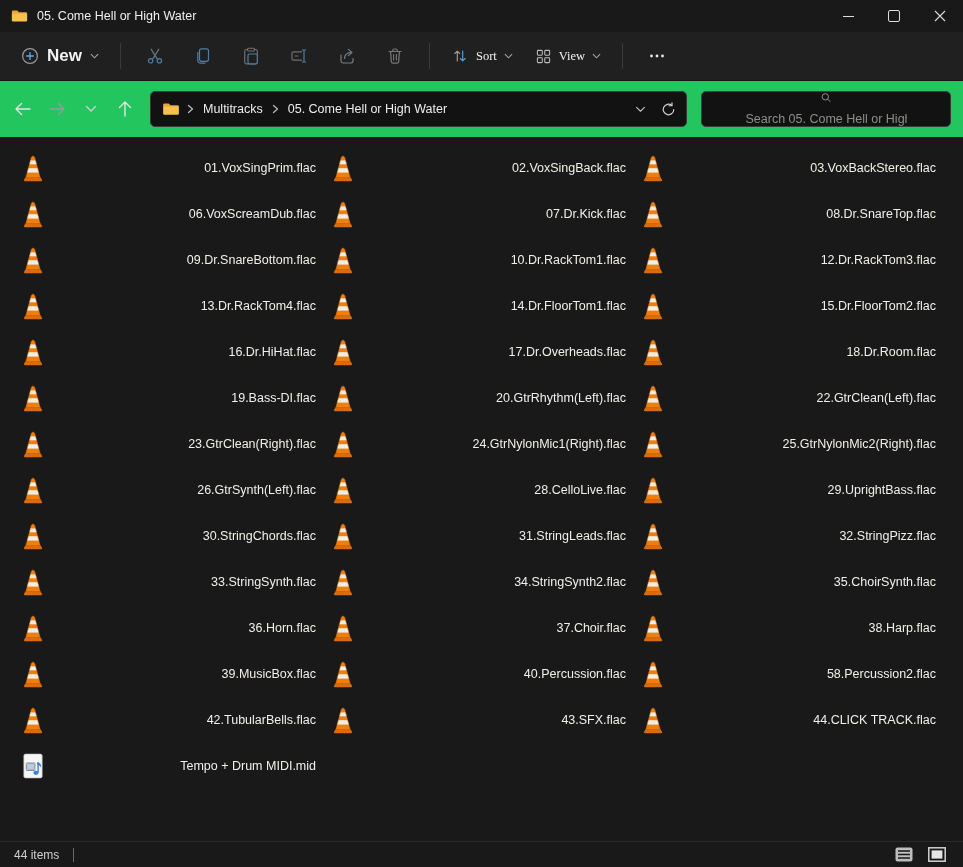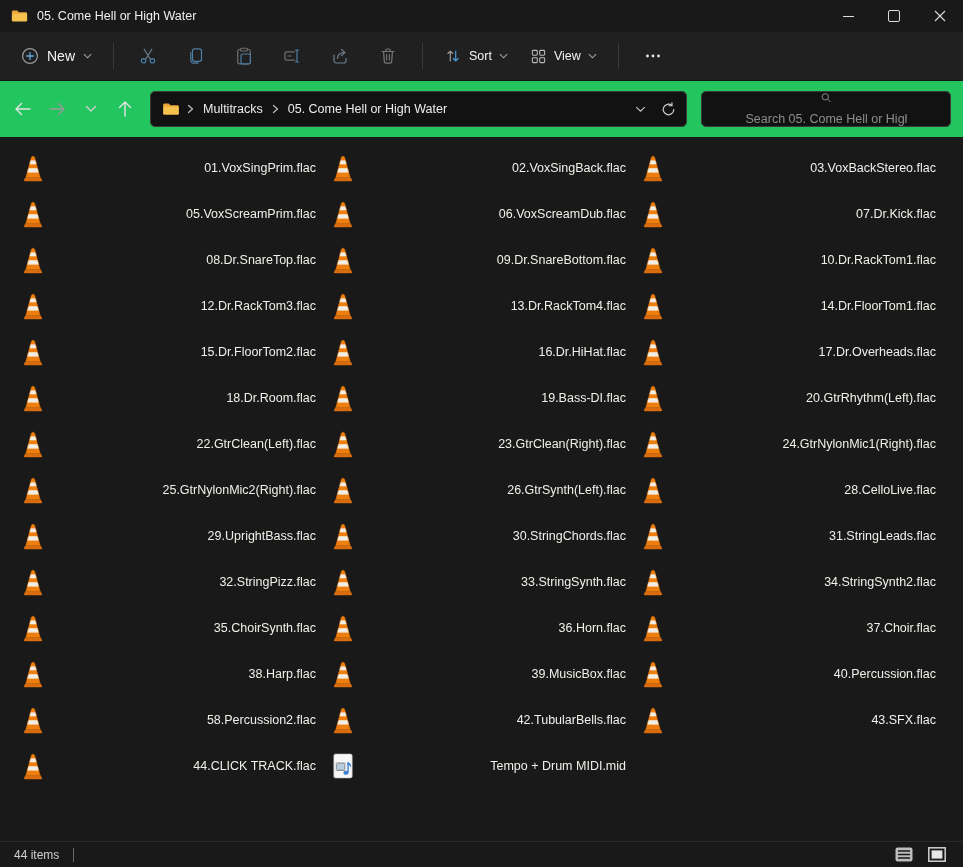--- a/index.html
+++ b/index.html
@@ -17,24 +17,24 @@
   .titlebar-left{display:flex;align-items:center;gap:9px;padding-left:11px;}
   .title-text{font-size:12.5px;color:#eeeeee;}
   .win-controls{margin-left:auto;display:flex;height:100%;}
   .win-btn{width:46px;height:100%;display:flex;align-items:center;justify-content:center;color:#dcdcdc;}
   .min-glyph{display:block;width:11px;height:1px;background:#dcdcdc;}
   .max-glyph{display:block;width:10px;height:10px;border:1.2px solid #dcdcdc;border-radius:2px;}
 
   
   .commandbar{height:48px;background:#202020;display:flex;align-items:center;padding:0 10px;border-bottom:1px solid #161616;}
   .cmd-new{display:flex;align-items:center;gap:8px;padding:7px 11px;border-radius:5px;cursor:default;}
-  .cmd-new-label{font-size:14px;color:#f2f2f2;}
+  .cmd-new-label{font-size:17px;color:#f2f2f2;font-weight:bold;}
   .cmd-divider{width:1px;height:26px;background:#3a3a3a;margin:0 10px;}
   .cmd-icon-btn{width:40px;height:36px;display:flex;align-items:center;justify-content:center;border-radius:5px;margin:0 4px;}
-  .cmd-labeled{display:flex;align-items:center;gap:7px;padding:7px 9px;border-radius:5px;margin:0 2px;}
+  .cmd-labeled{display:flex;align-items:center;gap:7px;padding:7px 9px;border-radius:5px;margin:0 2px;font-family:Liberation Serif, serif;}
   .cmd-label{font-size:12.5px;color:#f2f2f2;}
   .chev{opacity:.85;}
 
   
   .navbar{height:56px;background:#22c55e;display:flex;align-items:center;padding:0 12px 0 6px;}
   .nav-btn{width:32px;height:32px;display:flex;align-items:center;justify-content:center;border-radius:5px;margin:0 1px;}
   .addressbar{flex:1;height:34px;margin-left:8px;background:#121212;border:1px solid #3a3a3a;border-radius:5px;
     display:flex;align-items:center;padding:0 4px 0 11px;min-width:0;}
   .crumb-sep{margin:0 7px;display:flex;align-items:center;}
   .crumb{font-size:12.5px;color:#ececec;white-space:nowrap;padding:3px 2px;border-radius:3px;}
@@ -309,35 +309,20 @@
         <path d="M3.6 22.3 L18.4 22.3 L20.1 25.1 Q20.5 26.2 19.1 26.2 L2.9 26.2 Q1.5 26.2 1.9 25.1 Z" fill="#d96d0e"></path>
         <g clip-path="url(#coneClip)">
           <rect x="0" y="0" width="22" height="23" fill="#ee7f0e"></rect>
           <rect x="0" y="5.4" width="22" height="3.9" fill="#f3eee4"></rect>
           <rect x="0" y="13.2" width="22" height="4.4" fill="#f3eee4"></rect>
         </g>
         <path d="M11 1.2 C12 1.2 12.6 1.9 12.9 2.9 L18.2 22.6 L3.8 22.6 L9.1 2.9 C9.4 1.9 10 1.2 11 1.2 Z" fill="none" stroke="#c9660a" stroke-width="0.5"></path>
       </svg>
     </span>
 
-    <span class="file-name">05.VoxScreamPrim.flac</span>
-  </div>
-      <div class="file-item">
-    <span class="file-icon">
-      <svg width="22" height="27" viewBox="0 0 22 27">
-        <path d="M3.6 22.3 L18.4 22.3 L20.1 25.1 Q20.5 26.2 19.1 26.2 L2.9 26.2 Q1.5 26.2 1.9 25.1 Z" fill="#d96d0e"></path>
-        <g clip-path="url(#coneClip)">
-          <rect x="0" y="0" width="22" height="23" fill="#ee7f0e"></rect>
-          <rect x="0" y="5.4" width="22" height="3.9" fill="#f3eee4"></rect>
-          <rect x="0" y="13.2" width="22" height="4.4" fill="#f3eee4"></rect>
-        </g>
-        <path d="M11 1.2 C12 1.2 12.6 1.9 12.9 2.9 L18.2 22.6 L3.8 22.6 L9.1 2.9 C9.4 1.9 10 1.2 11 1.2 Z" fill="none" stroke="#c9660a" stroke-width="0.5"></path>
-      </svg>
-    </span>
-
     <span class="file-name">06.VoxScreamDub.flac</span>
   </div>
       <div class="file-item">
     <span class="file-icon">
       <svg width="22" height="27" viewBox="0 0 22 27">
         <path d="M3.6 22.3 L18.4 22.3 L20.1 25.1 Q20.5 26.2 19.1 26.2 L2.9 26.2 Q1.5 26.2 1.9 25.1 Z" fill="#d96d0e"></path>
         <g clip-path="url(#coneClip)">
           <rect x="0" y="0" width="22" height="23" fill="#ee7f0e"></rect>
           <rect x="0" y="5.4" width="22" height="3.9" fill="#f3eee4"></rect>
           <rect x="0" y="13.2" width="22" height="4.4" fill="#f3eee4"></rect>

